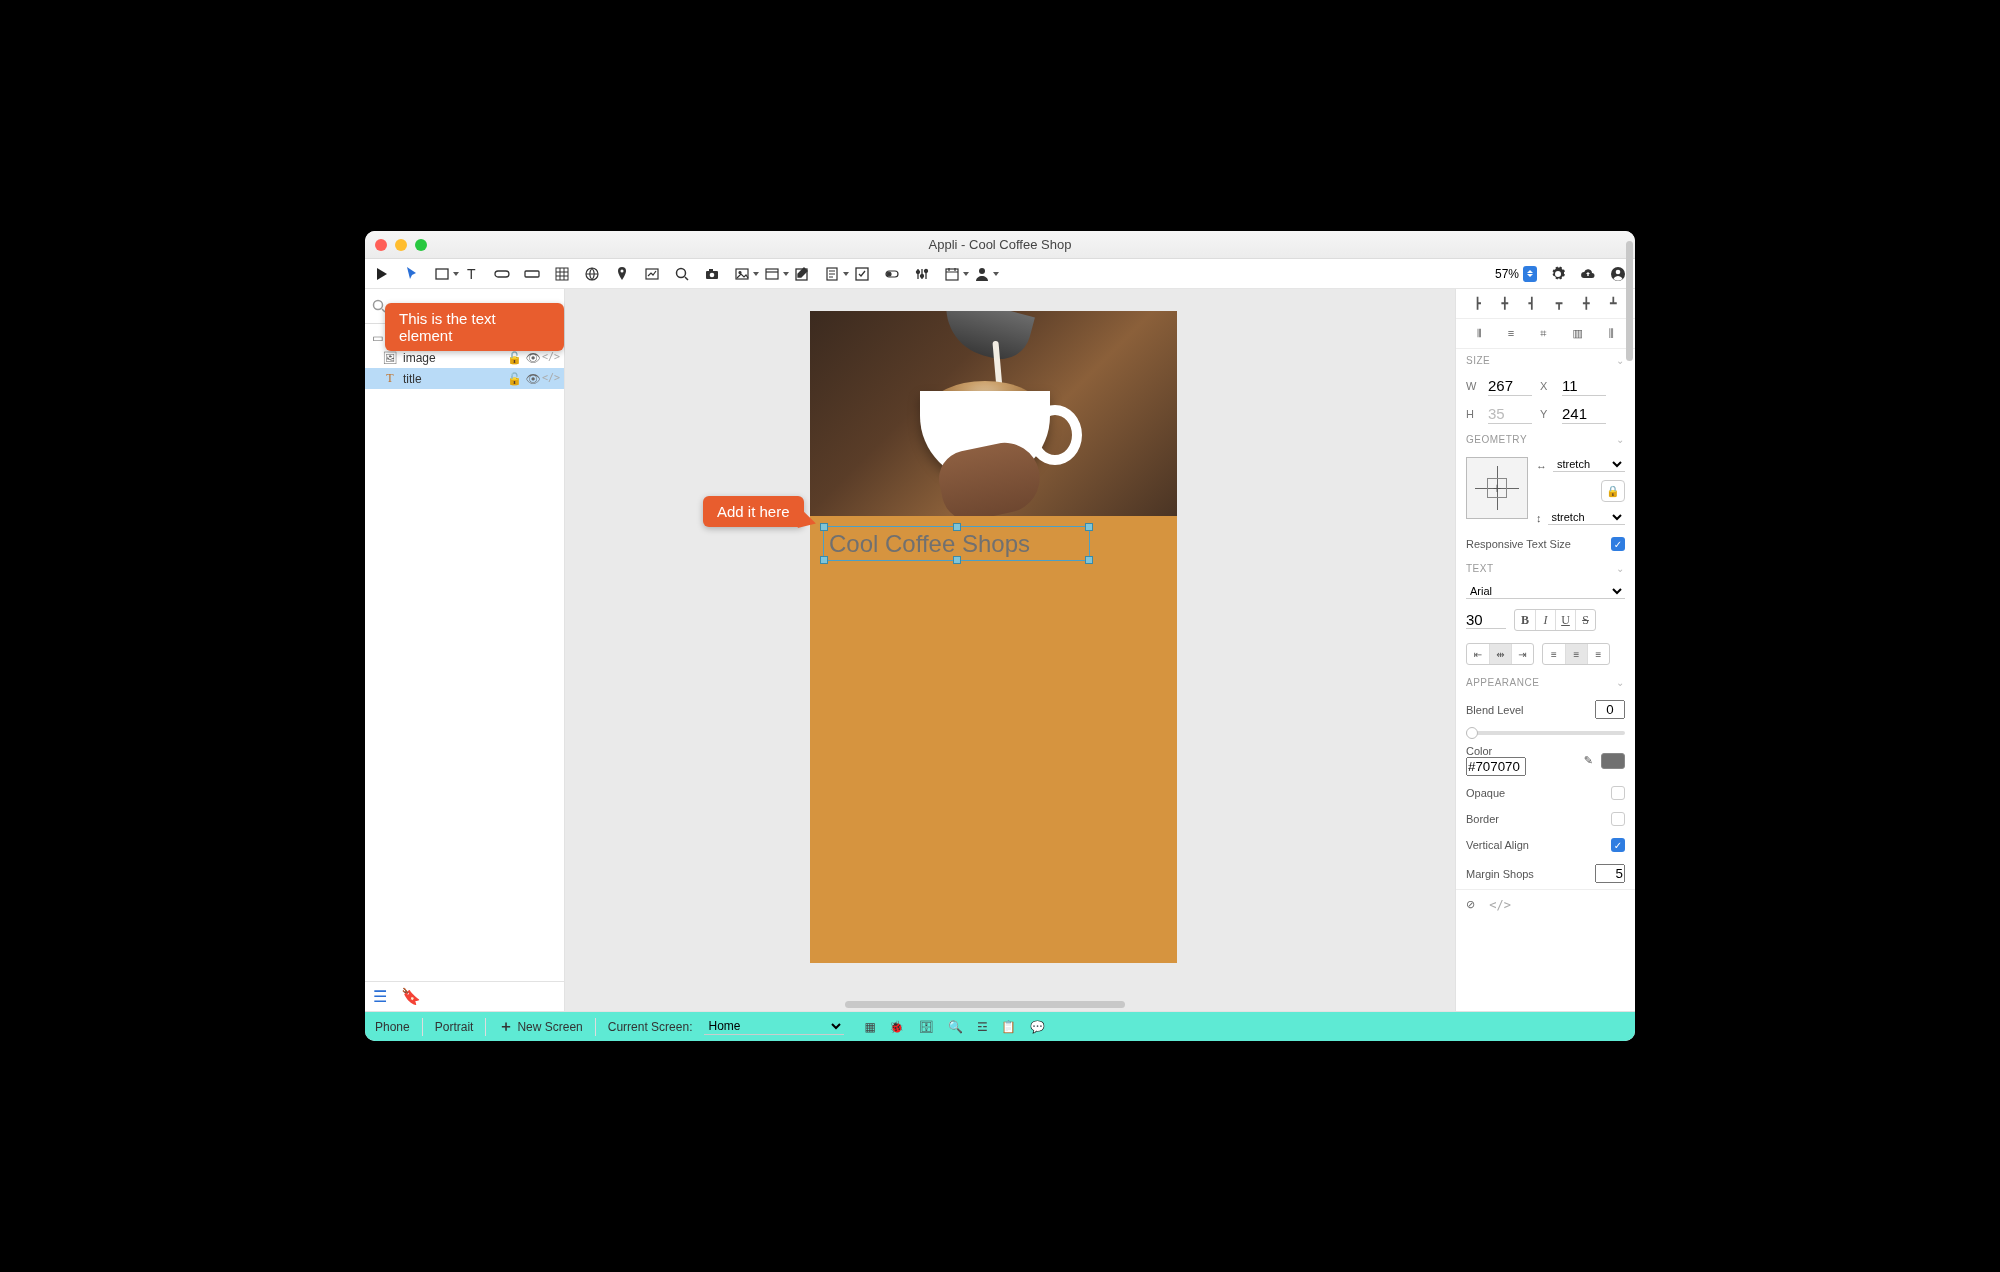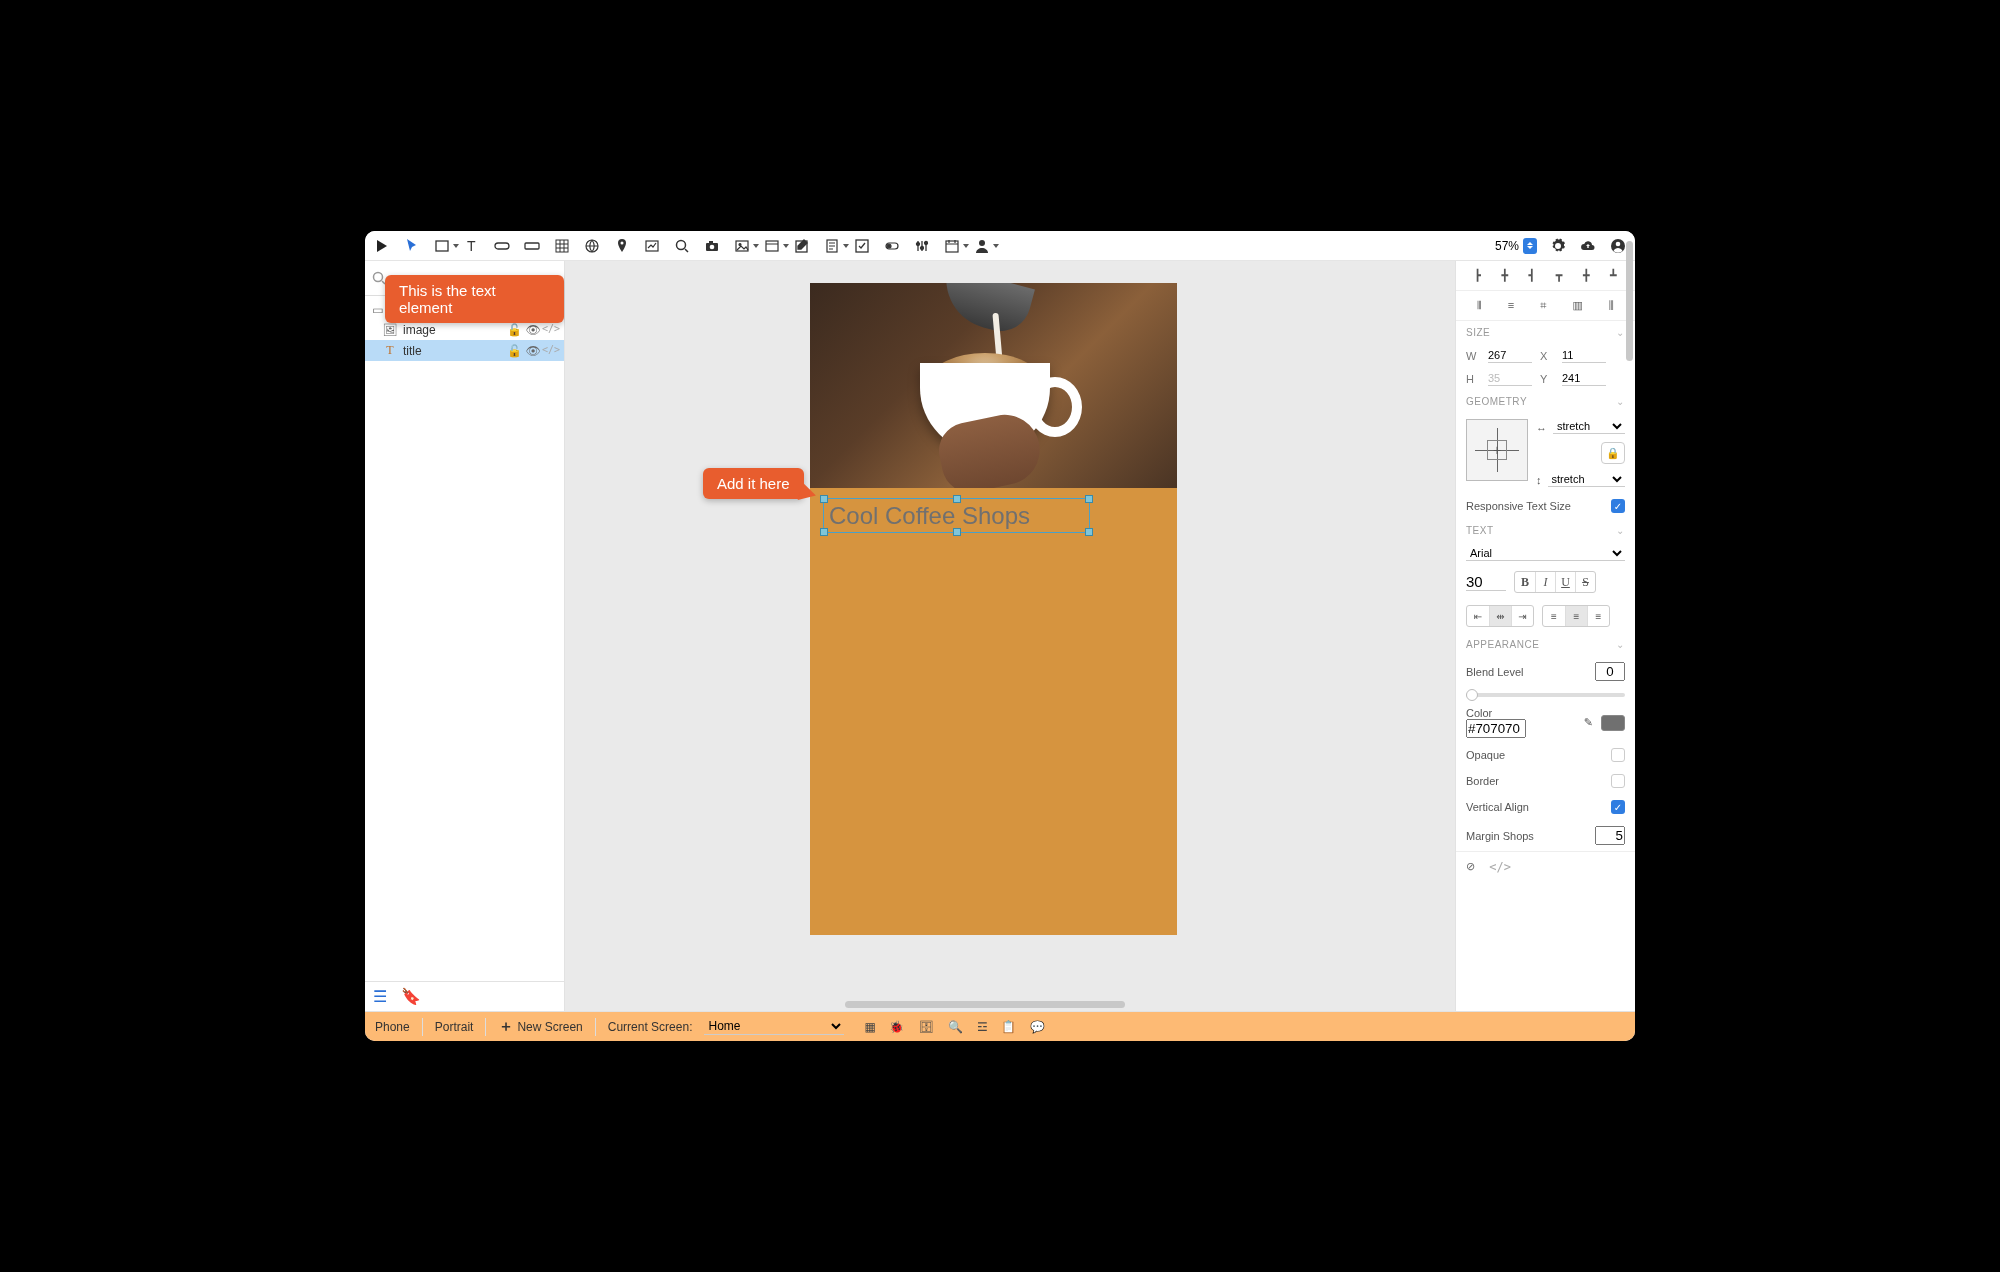--- a/index.html
+++ b/index.html
@@ -49,21 +49,21 @@
   .callout{position:absolute;background:#e85d2e;color:#fff;font-size:15px;padding:7px 14px;border-radius:6px;font-weight:500;box-shadow:0 2px 6px rgba(0,0,0,0.25);}
   .callout.top{top:14px;left:20px;}
   .callout.add{top:207px;left:138px;}
   .callout.add::after{content:"";position:absolute;right:-12px;bottom:-4px;border-left:16px solid #e85d2e;border-top:8px solid transparent;border-bottom:10px solid transparent;transform:rotate(18deg);}
   .right-panel{width:180px;border-left:1px solid #e2e2e2;background:#fff;overflow-y:auto;font-size:11px;color:#555;padding-bottom:10px;}
   .align-row{display:flex;justify-content:space-around;padding:8px 8px;border-bottom:1px solid #eee;}
   .sec-header{display:flex;justify-content:space-between;align-items:center;padding:6px 10px;color:#999;font-size:10px;letter-spacing:0.5px;}
   .sec-header .chev{color:#bbb;}
   .prop-row{display:flex;align-items:center;padding:4px 10px;gap:8px;}
   .prop-row .lbl{width:14px;color:#777;}
-  .prop-row input.v{width:44px;border:none;border-bottom:1px solid #ccc;font-size:11px;padding:1px 0;background:transparent;}
+  .prop-row input.v{width:44px;border:none;border-bottom:1px solid #ccc;font-size:15px;padding:1px 0;background:transparent;}
   .geom-box{margin:6px 10px;display:flex;gap:8px;align-items:flex-start;}
   .anchor{width:62px;height:62px;border:1px solid #bbb;background:#f3f3f3;position:relative;}
   .anchor::before,.anchor::after{content:"";position:absolute;}
   .anchor .cross-v{position:absolute;left:50%;top:8px;bottom:8px;width:1px;background:#666;}
   .anchor .cross-h{position:absolute;top:50%;left:8px;right:8px;height:1px;background:#666;}
   .anchor .center{position:absolute;top:50%;left:50%;width:20px;height:20px;transform:translate(-50%,-50%);border:1px solid #888;display:flex;align-items:center;justify-content:center;font-size:14px;}
   .geom-right{flex:1;display:flex;flex-direction:column;gap:8px;}
   .stretch-row{display:flex;align-items:center;gap:6px;}
   .stretch-row select{flex:1;border:none;border-bottom:1px solid #ccc;font-size:11px;background:transparent;}
   .lock-btn{width:24px;height:22px;border:1px solid #ccc;border-radius:4px;display:flex;align-items:center;justify-content:center;color:#aaa;margin:0 0 0 auto;}
@@ -80,33 +80,41 @@
   .style-btns span:first-child{border-left:none;}
   .alignbtns{display:flex;gap:8px;padding:6px 10px;}
   .btn-group{display:flex;border:1px solid #ccc;border-radius:3px;overflow:hidden;}
   .btn-group span{width:22px;height:20px;display:inline-flex;align-items:center;justify-content:center;border-left:1px solid #ddd;font-size:10px;}
   .btn-group span:first-child{border-left:none;}
   .btn-group span.active{background:#e6e6e6;}
   .slider-track{height:4px;background:#ddd;border-radius:2px;margin:6px 10px;position:relative;}
   .slider-thumb{width:12px;height:12px;background:#fff;border:1px solid #bbb;border-radius:50%;position:absolute;top:-4px;left:0;}
   .color-row{display:flex;align-items:center;padding:4px 10px;gap:8px;}
   .color-swatch{width:24px;height:16px;border:1px solid #888;border-radius:3px;}
-  .statusbar{height:30px;border-top:1px solid #e2e2e2;display:flex;align-items:center;padding:0 10px;gap:12px;background:#fdba74;font-size:12px;color:#333;}
+  .statusbar{height:30px;border-top:1px solid #e2e2e2;display:flex;align-items:center;padding:0 10px;gap:12px;background:#5eead4;font-size:12px;color:#333;}
   .statusbar .sep{width:1px;height:18px;background:#ddd;}
   .statusbar select{border:none;font-size:12px;background:transparent;}
   .sb-icons{display:flex;gap:14px;margin-left:8px;color:#444;}
   .scrollbar-h{position:absolute;bottom:3px;left:280px;width:280px;height:7px;background:#c8c8c8;border-radius:4px;}
   .vscroll{position:absolute;right:2px;top:10px;width:7px;height:120px;background:#c8c8c8;border-radius:4px;}
   .right-bottom-icons{display:flex;gap:14px;padding:8px 10px;border-top:1px solid #eee;color:#666;}
 </style>
 </head>
 <body>
 
 <div class="window">
 
+  <div class="titlebar">
+    <div class="traffic">
+      <div class="dot red"></div>
+      <div class="dot yellow"></div>
+      <div class="dot green"></div>
+    </div>
+    <div class="title">Appli - Cool Coffee Shop</div>
+  </div>
 
   <div class="toolbar">
     <span class="tb-icon">
         <svg viewBox="0 0 16 16" fill="#222">
           <path d="M3 2l10 6-10 6z"></path>
         </svg>
       </span>
     <span class="tb-icon">
         <svg viewBox="0 0 16 16" fill="#2a6fd6">
           <path d="M3 1l3 12 2-4 4-2z"></path>

